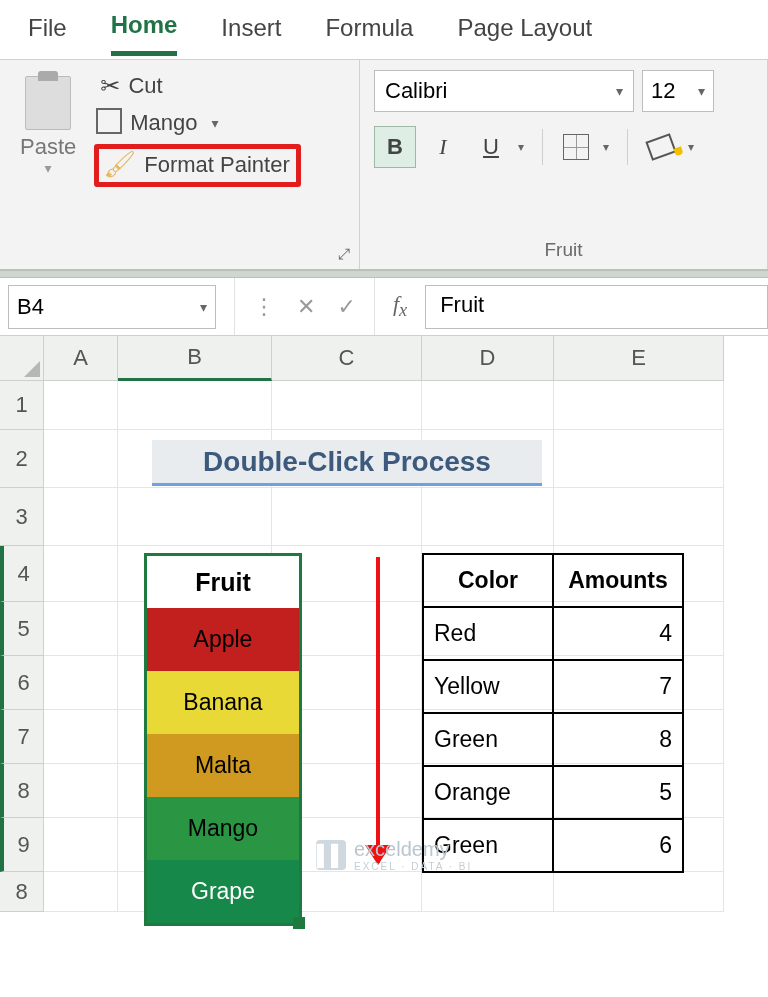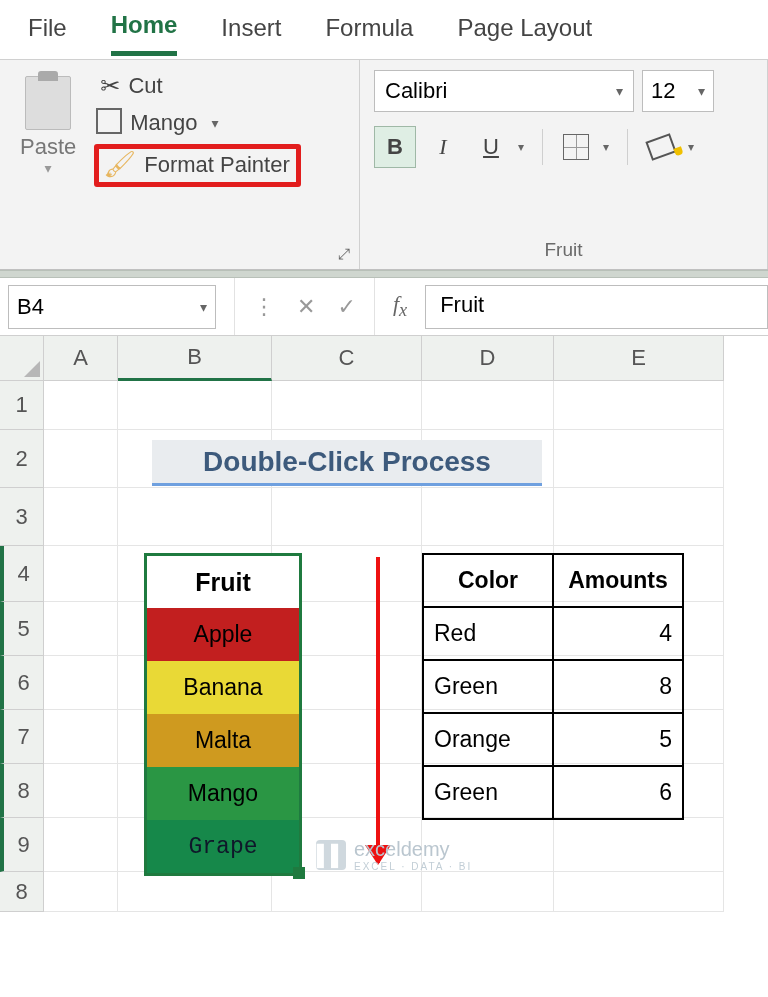--- a/index.html
+++ b/index.html
@@ -67,26 +67,26 @@
   .rh { width: 44px; background:#eef1ee; border-right:1px solid #cfcfcf; border-bottom:1px solid #cfcfcf; text-align:center; font-size: 22px; color:#555; display:flex; align-items:center; justify-content:center; cursor:pointer; }
   .rh.rowsel { border-left: 4px solid #217346; }
   .cells { position: relative; }
   .cell-row { display:flex; }
   .cell { border-right:1px solid #e5e5e5; border-bottom:1px solid #e5e5e5; font-size: 22px; color:#222; padding: 0 6px; display:flex; align-items:center; background:#fff; }
 
   .title-hl { position:absolute; left: 108px; top: 59px; width: 390px; height: 46px; background:#e9ecef; border-bottom: 3px solid #6fa0df; display:flex; align-items:center; justify-content:center; font-size: 28px; font-weight: 700; color:#3d5a7c; }
 
   .fruit-table { position:absolute; left: 100px; top: 172px; width: 158px; border: 3px solid #1f7a3f; }
   .ft-h { height: 52px; background:#fff; display:flex; align-items:center; justify-content:center; font-size:25px; font-weight:700; }
-  .ft-c { height: 53px; display:flex; align-items:center; justify-content:center; font-size: 23px; }
+  .ft-c { height: 63px; display:flex; align-items:center; justify-content:center; font-size: 23px; }
   .c-red { background:#c21f1f; }
   .c-yel { background:#e9d936; }
   .c-mango { background:#2a9644; color:#000; }
   .c-malta { background:#cf9a1f; }
-  .c-grape { background:#16884a; color:#0f172a;font-family:Liberation Mono, monospace; }
+  .c-grape { background:#16884a; color:#ffffff; }
   .fill-handle { position:absolute; right:-6px; bottom:-6px; width:12px; height:12px; background:#1f7a3f; }
 
   .ce-table { position:absolute; left: 378px; top: 172px; border-collapse: collapse; }
   .ce-table td, .ce-table th { border: 2px solid #000; font-size: 23px; padding: 0 10px; height: 53px; }
   .ce-table th { font-weight:700; text-align:center; }
   .ce-table td.color { text-align:left; width: 130px; }
   .ce-table td.amt { text-align:right; width: 130px; }
   .colh { width:130px; }
 
   .arrow { position:absolute; left: 332px; top: 176px; width: 4px; height: 306px; background:#e11; }
@@ -307,20 +307,24 @@
       <tbody>
           <tr>
         <th class="colh">Color</th>
         <th class="colh">Amounts</th>
       </tr>
       <tr>
             <td class="color">Red</td>
             <td class="amt">4</td>
           </tr>
       <tr>
+            <td class="color">Yellow</td>
+            <td class="amt">7</td>
+          </tr>
+      <tr>
             <td class="color">Green</td>
             <td class="amt">8</td>
           </tr>
       <tr>
             <td class="color">Orange</td>
             <td class="amt">5</td>
           </tr>
       <tr>
             <td class="color">Green</td>
             <td class="amt">6</td>

